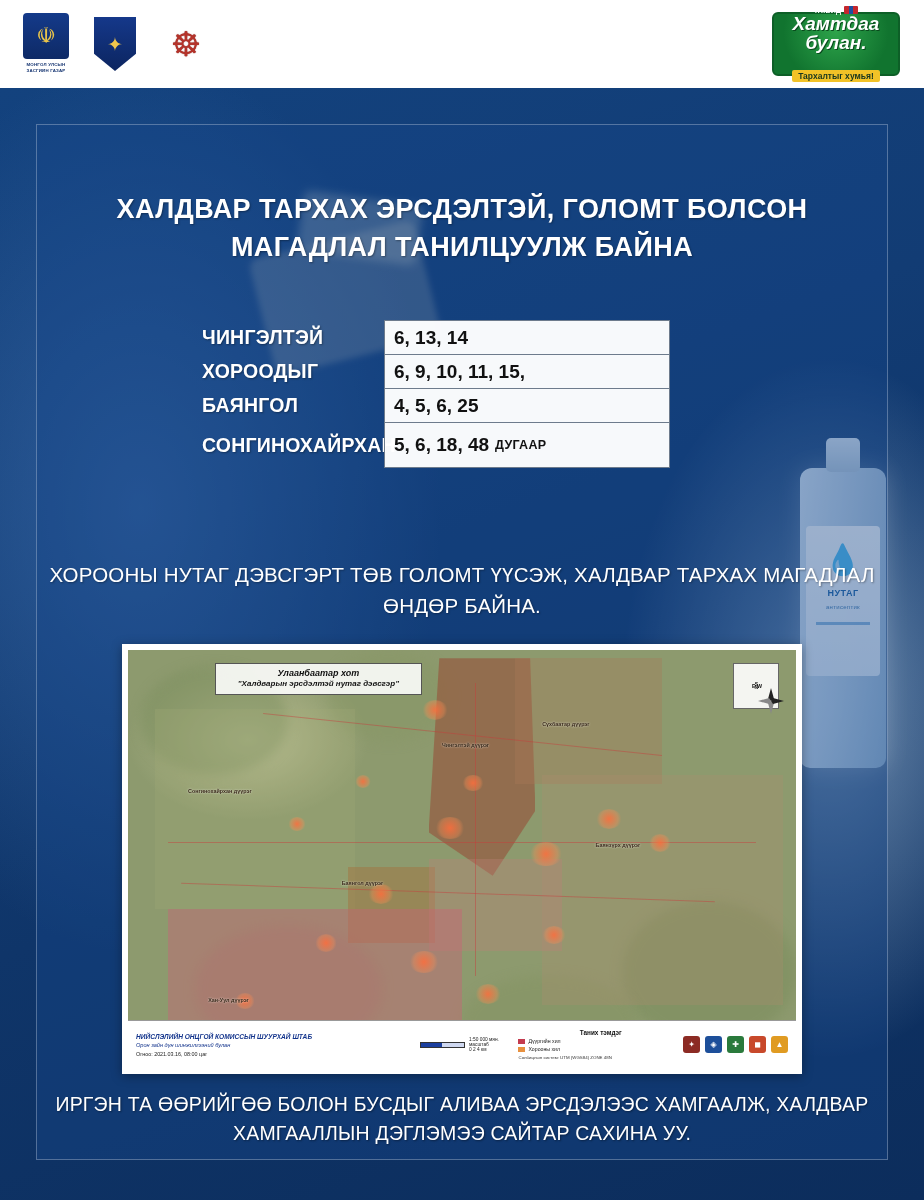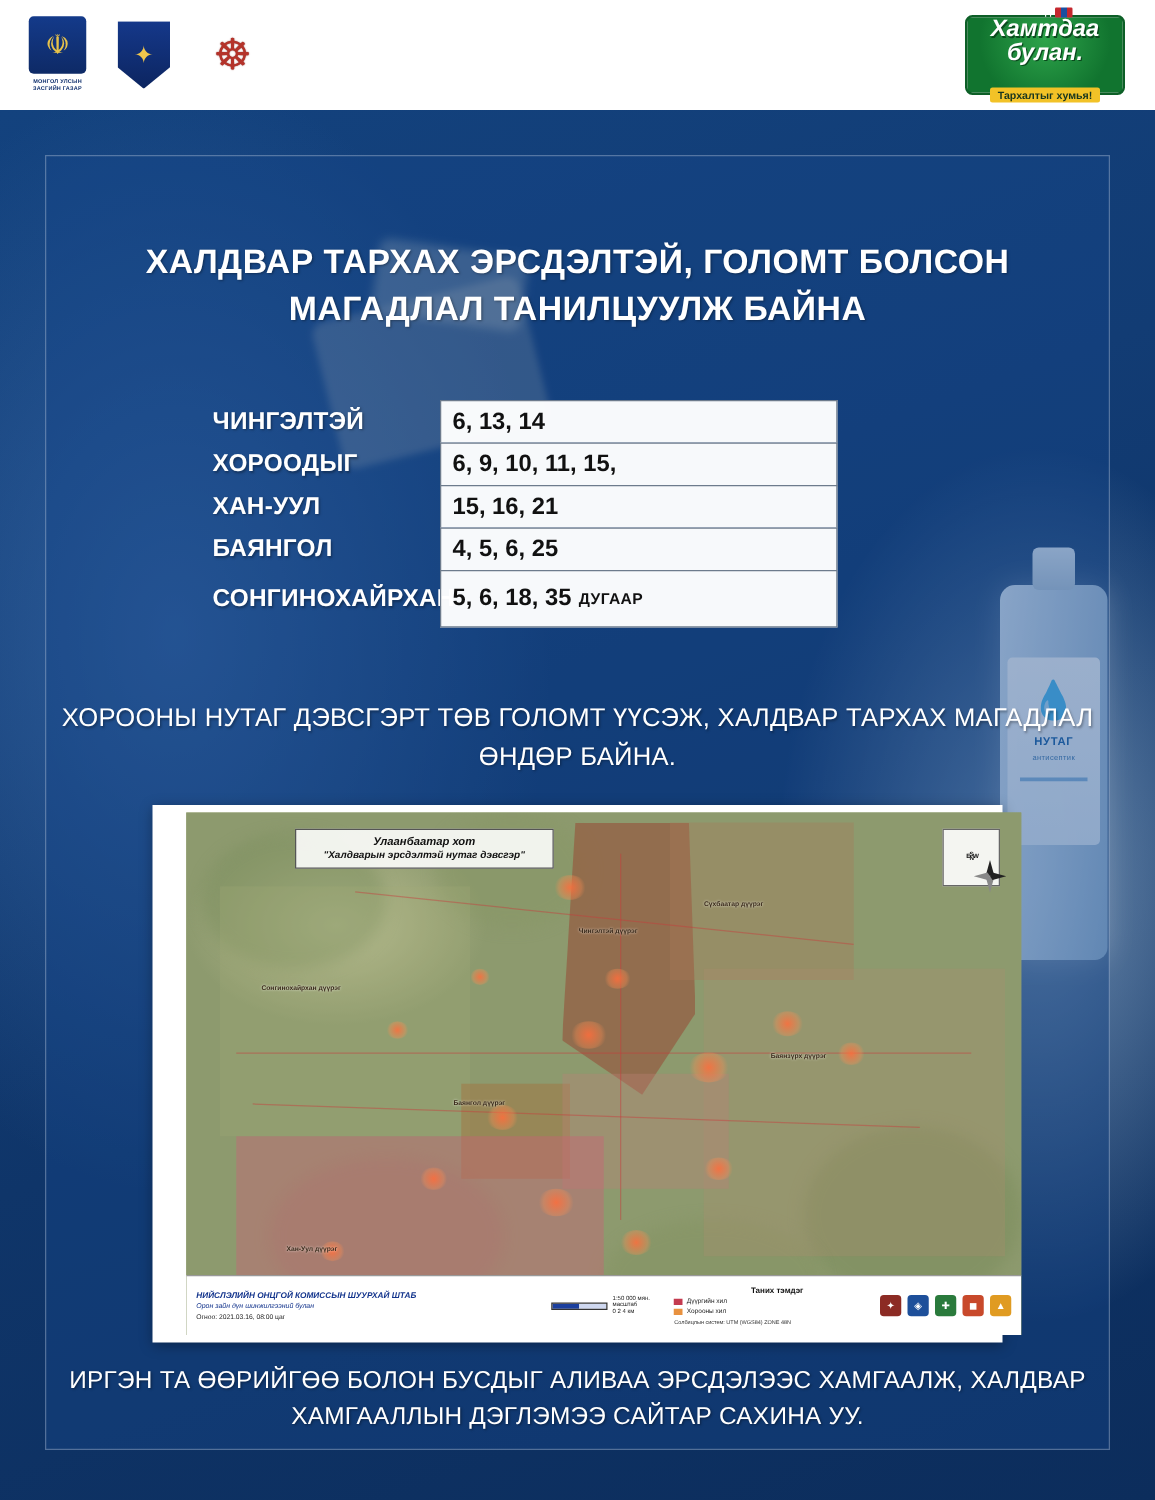--- a/index.html
+++ b/index.html
@@ -106,20 +106,21 @@
 
   
   .districts {
     position: absolute; left: 170px; top: 320px; width: 500px;
   }
   .drow { display: flex; align-items: stretch; height: 34px; }
   .dname {
     width: 182px; color: #ffffff; font-weight: bold; font-size: 19.5px;
     display: flex; align-items: center; letter-spacing: .2px;
     text-shadow: 1px 1px 2px rgba(0,0,0,.35);
+    margin-left: 32px;
   }
   .dvalwrap {
     flex: 1; background: rgba(255,255,255,.97);
     border: 1px solid #6d7b8c; border-bottom: none;
     display: flex; align-items: center; padding-left: 9px;
   }
   .drow:last-child .dvalwrap { border-bottom: 1px solid #6d7b8c; height: 46px; }
   .drow:last-child { height: 46px; }
   .dval { color: #111111; font-weight: bold; font-size: 19px; }
   .dsuffix { color: #111111; font-weight: bold; font-size: 12.5px; margin-left: 6px; letter-spacing:.3px; }
@@ -135,21 +136,20 @@
     position: absolute; left: 122px; top: 644px; width: 680px; height: 430px;
     background: #ffffff; padding: 6px;
     box-shadow: 0 2px 10px rgba(0,0,0,.35);
   }
   .mapinner {
     position: relative; width: 100%; height: 100%;
     background:
       radial-gradient(ellipse 120px 80px at 120px 90px, #b9bf95, #9fa87c 60%, #8d9a6e 100%),
       linear-gradient(120deg,#a8b184 0%, #99a678 25%, #8fa06f 50%, #8b9c6c 75%, #94a374 100%);
     overflow: hidden;
-    margin-left: 21px;
   }
   
   .terr { position:absolute; border-radius: 50%; filter: blur(6px); }
   
   .dist { position: absolute; }
   .d-chingeltei { left: 45%; top: 2%; width: 16%; height: 52%; background: rgba(150,82,58,.62); clip-path: polygon(10% 0,95% 0,100% 70%,60% 100%,0 80%); }
   .d-sukhbaatar { left: 58%; top: 2%; width: 22%; height: 30%; background: rgba(170,120,90,.35); }
   .d-bayanzurkh { left: 62%; top: 30%; width: 36%; height: 55%; background: rgba(175,140,110,.28); }
   .d-songino { left: 4%; top: 14%; width: 30%; height: 48%; background: rgba(165,170,120,.25); }
   .d-bayangol { left: 33%; top: 52%; width: 13%; height: 18%; background: rgba(160,120,70,.55); }
@@ -262,38 +262,32 @@
   </div>
 
   <div class="drow">
     <div class="dname">ХОРООДЫГ</div>
     <div class="dvalwrap">
       <span class="dval">6, 9, 10, 11, 15,</span>
     </div>
   </div>
 
 
-  <div class="drow">
-    <div class="dname">ХАН-УУЛ</div>
-    <div class="dvalwrap">
-      <span class="dval">15, 16, 21</span>
-    </div>
-  </div>
 
   <div class="drow">
     <div class="dname">БАЯНГОЛ</div>
     <div class="dvalwrap">
       <span class="dval">4, 5, 6, 25</span>
     </div>
   </div>
 
   <div class="drow">
     <div class="dname">СОНГИНОХАЙРХАН</div>
     <div class="dvalwrap">
-      <span class="dval">5, 6, 18, 35</span>
+      <span class="dval">5, 6, 18, 48</span>
       <span class="dsuffix">ДУГААР</span>
     </div>
   </div>
 
 </div>
 
 <div class="subtext">ХОРООНЫ НУТАГ ДЭВСГЭРТ ТӨВ ГОЛОМТ ҮҮСЭЖ, ХАЛДВАР ТАРХАХ МАГАДЛАЛ ӨНДӨР БАЙНА.</div>
 
 <div class="mapbox">
   <div class="mapinner">

